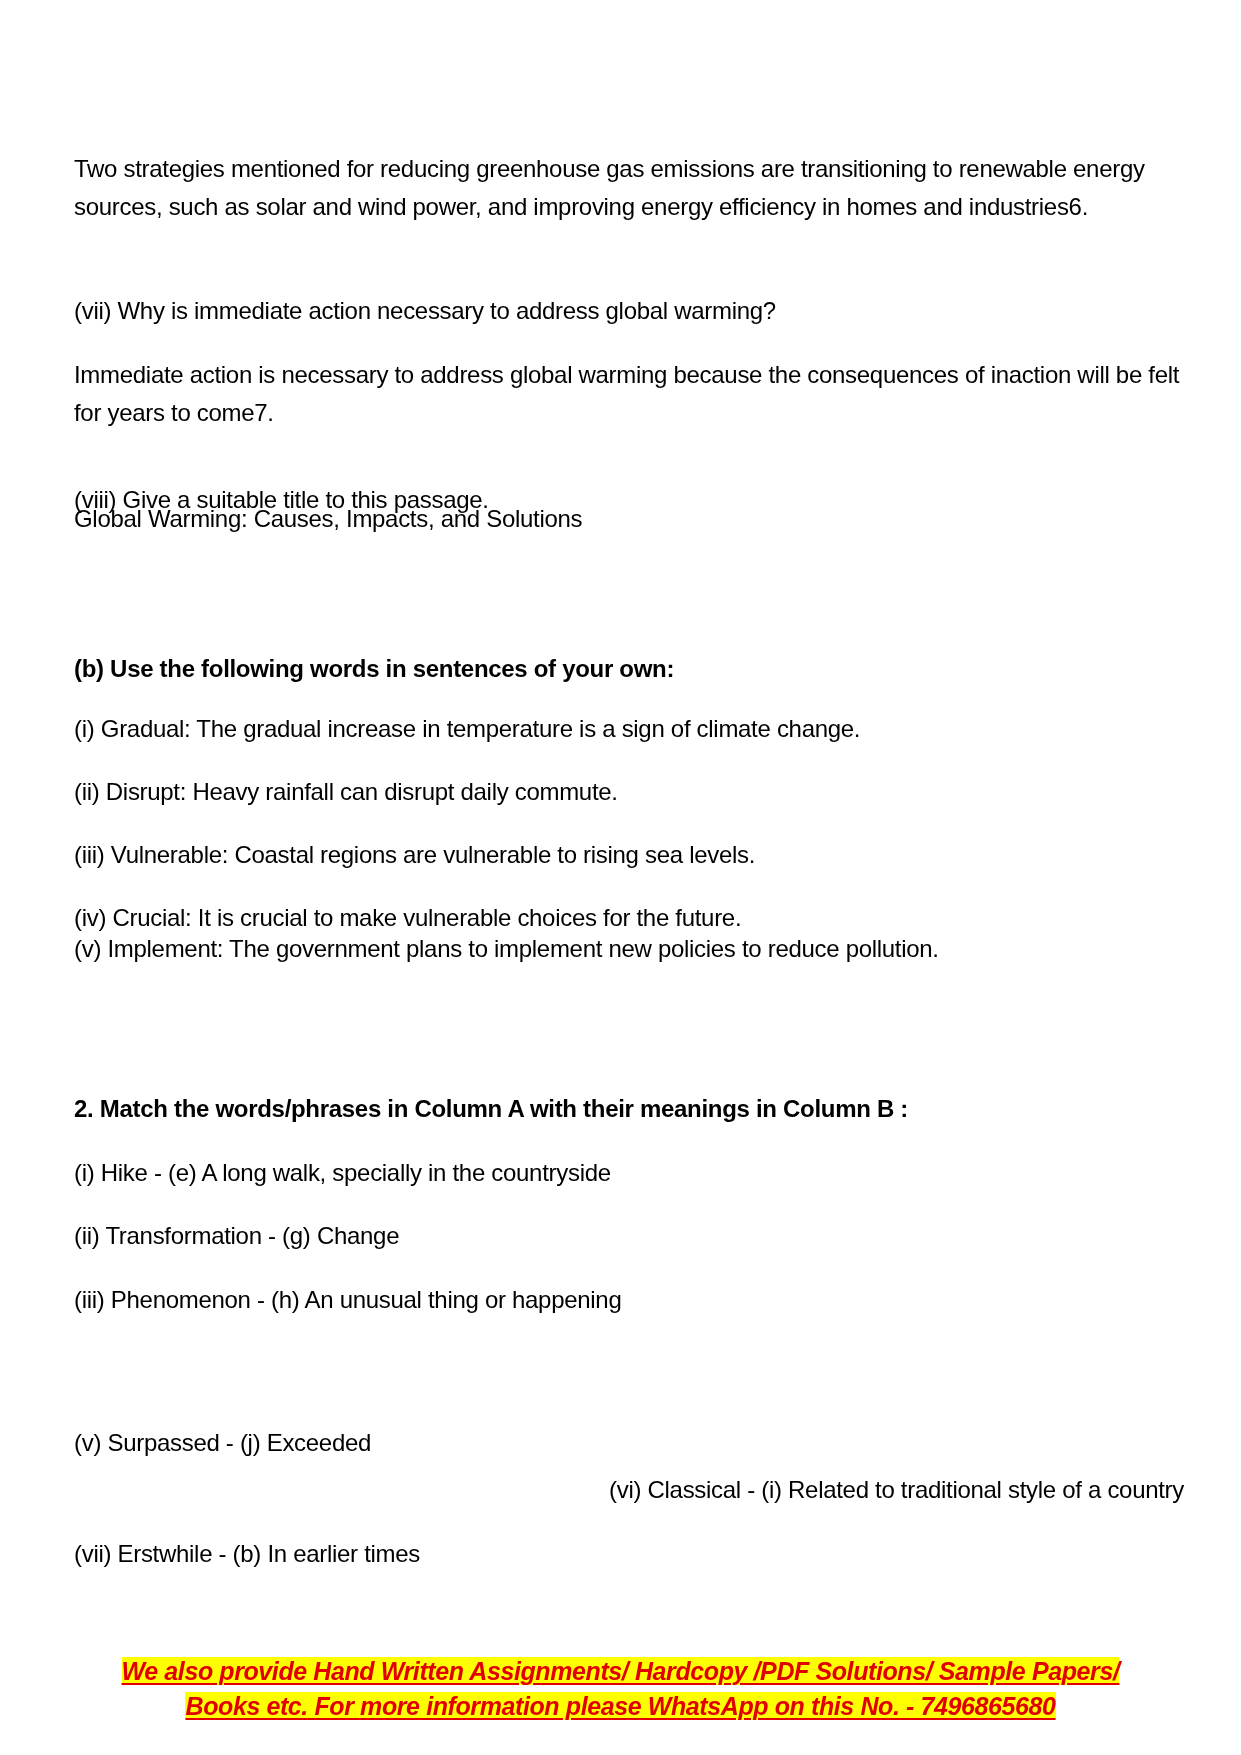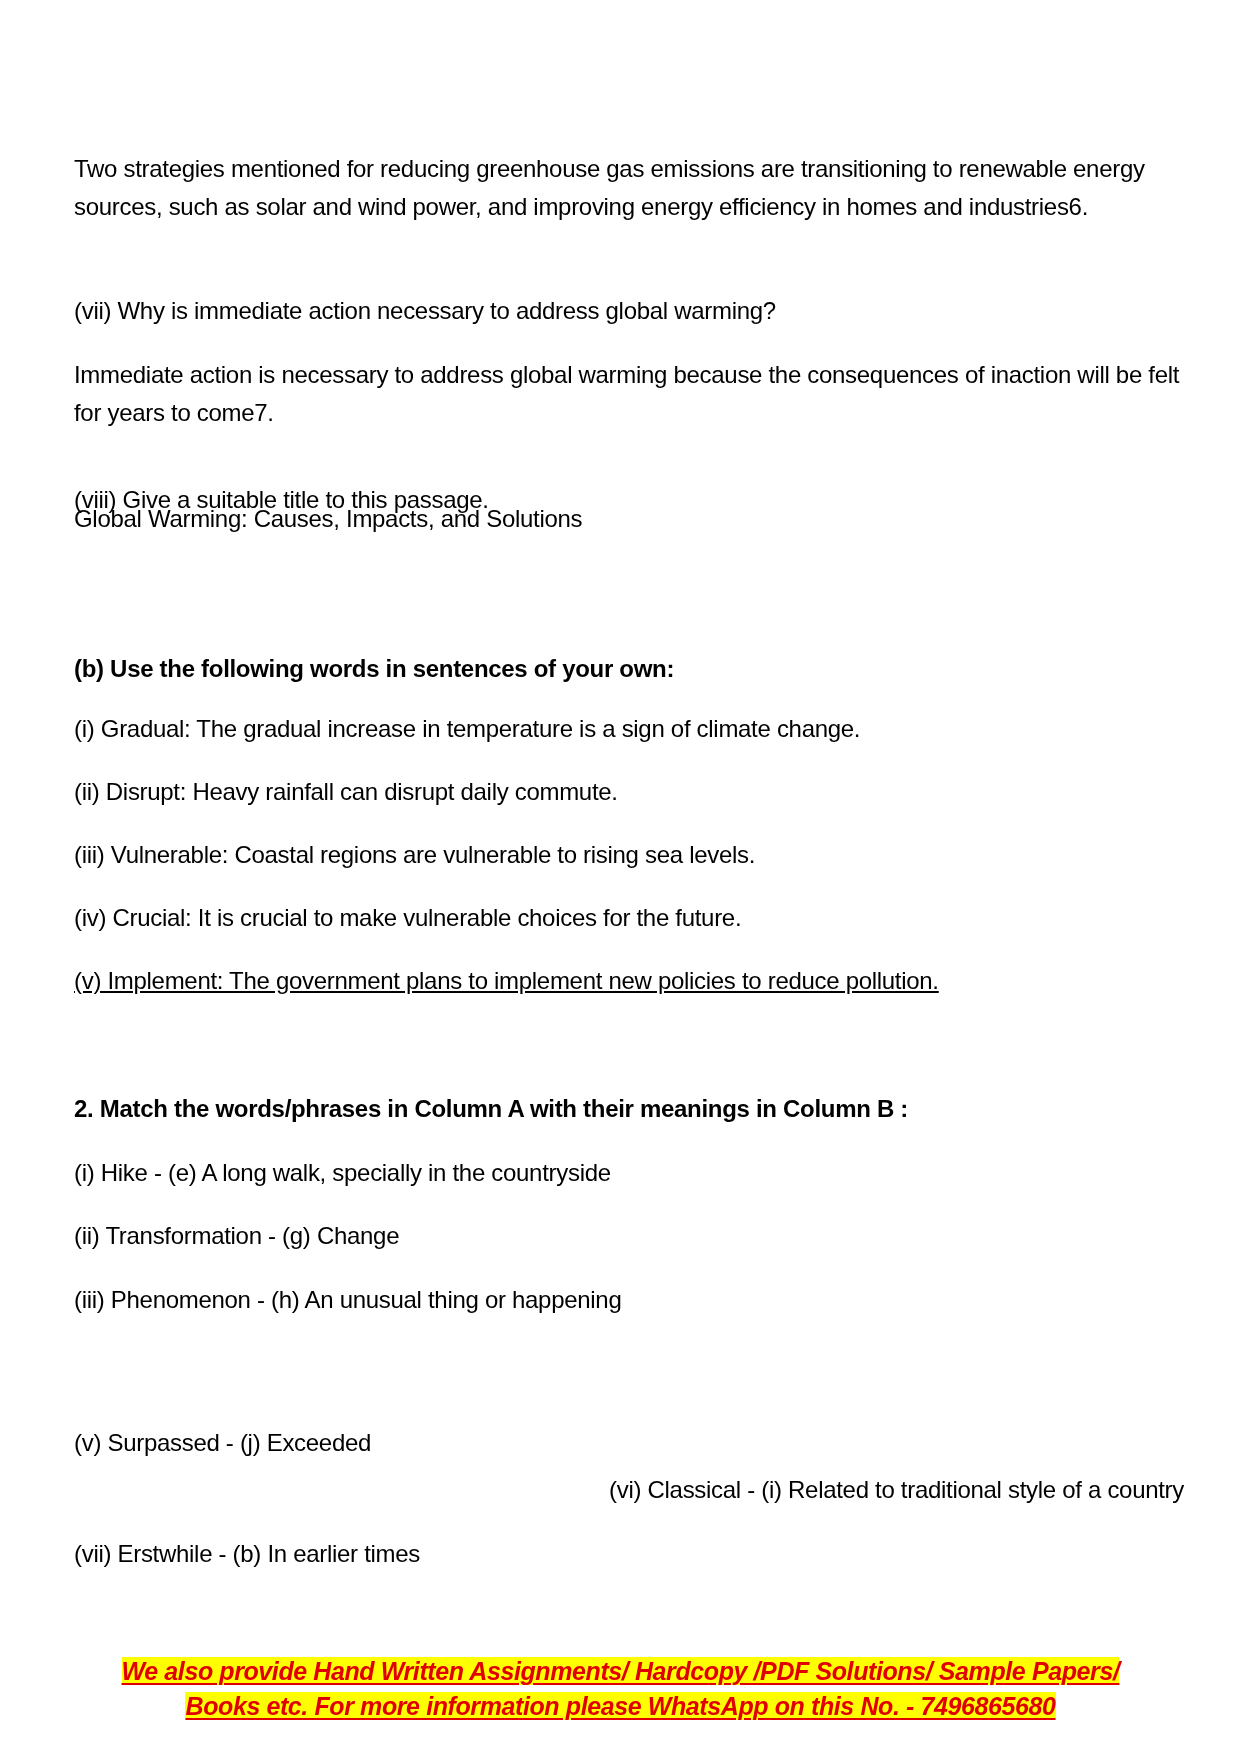--- a/index.html
+++ b/index.html
@@ -35,21 +35,21 @@
   <p class="p" style="top:356px;">Immediate action is necessary to address global warming because the consequences of inaction will be felt for years to come7.</p>
 
   <p class="p" style="top:473px;margin-top:8px;">(viii) Give a suitable title to this passage.</p>
   <p class="p" style="top:500px;">Global Warming: Causes, Impacts, and Solutions</p>
 
   <p class="p bold" style="top:642px;margin-top:8px;">(b) Use the following words in sentences of your own:</p>
   <p class="p" style="top:710px;">(i) Gradual: The gradual increase in temperature is a sign of climate change.</p>
   <p class="p" style="top:773px;">(ii) Disrupt: Heavy rainfall can disrupt daily commute.</p>
   <p class="p" style="top:836px;">(iii) Vulnerable: Coastal regions are vulnerable to rising sea levels.</p>
   <p class="p" style="top:899px;">(iv) Crucial: It is crucial to make vulnerable choices for the future.</p>
-  <p class="p" style="top:962px;text-decoration:underline;">(v) Implement: The government plans to implement new policies to reduce pollution.</p>
+  <p class="p" style="top:930px;">(v) Implement: The government plans to implement new policies to reduce pollution.</p>
 
   <p class="p bold" style="top:1090px;">2. Match the words/phrases in Column A with their meanings in Column B :</p>
   <p class="p" style="top:1154px;">(i) Hike - (e) A long walk, specially in the countryside</p>
   <p class="p" style="top:1217px;">(ii) Transformation - (g) Change</p>
   <p class="p" style="top:1281px;">(iii) Phenomenon - (h) An unusual thing or happening</p>
   <p class="p" style="top:1408px;margin-top:16px;">(v) Surpassed - (j) Exceeded</p>
   <p class="p" style="top:1471px;text-align:right;">(vi) Classical - (i) Related to traditional style of a country</p>
   <p class="p" style="top:1535px;">(vii) Erstwhile - (b) In earlier times</p>
 
   <div class="footer" style="top:1654px;">

